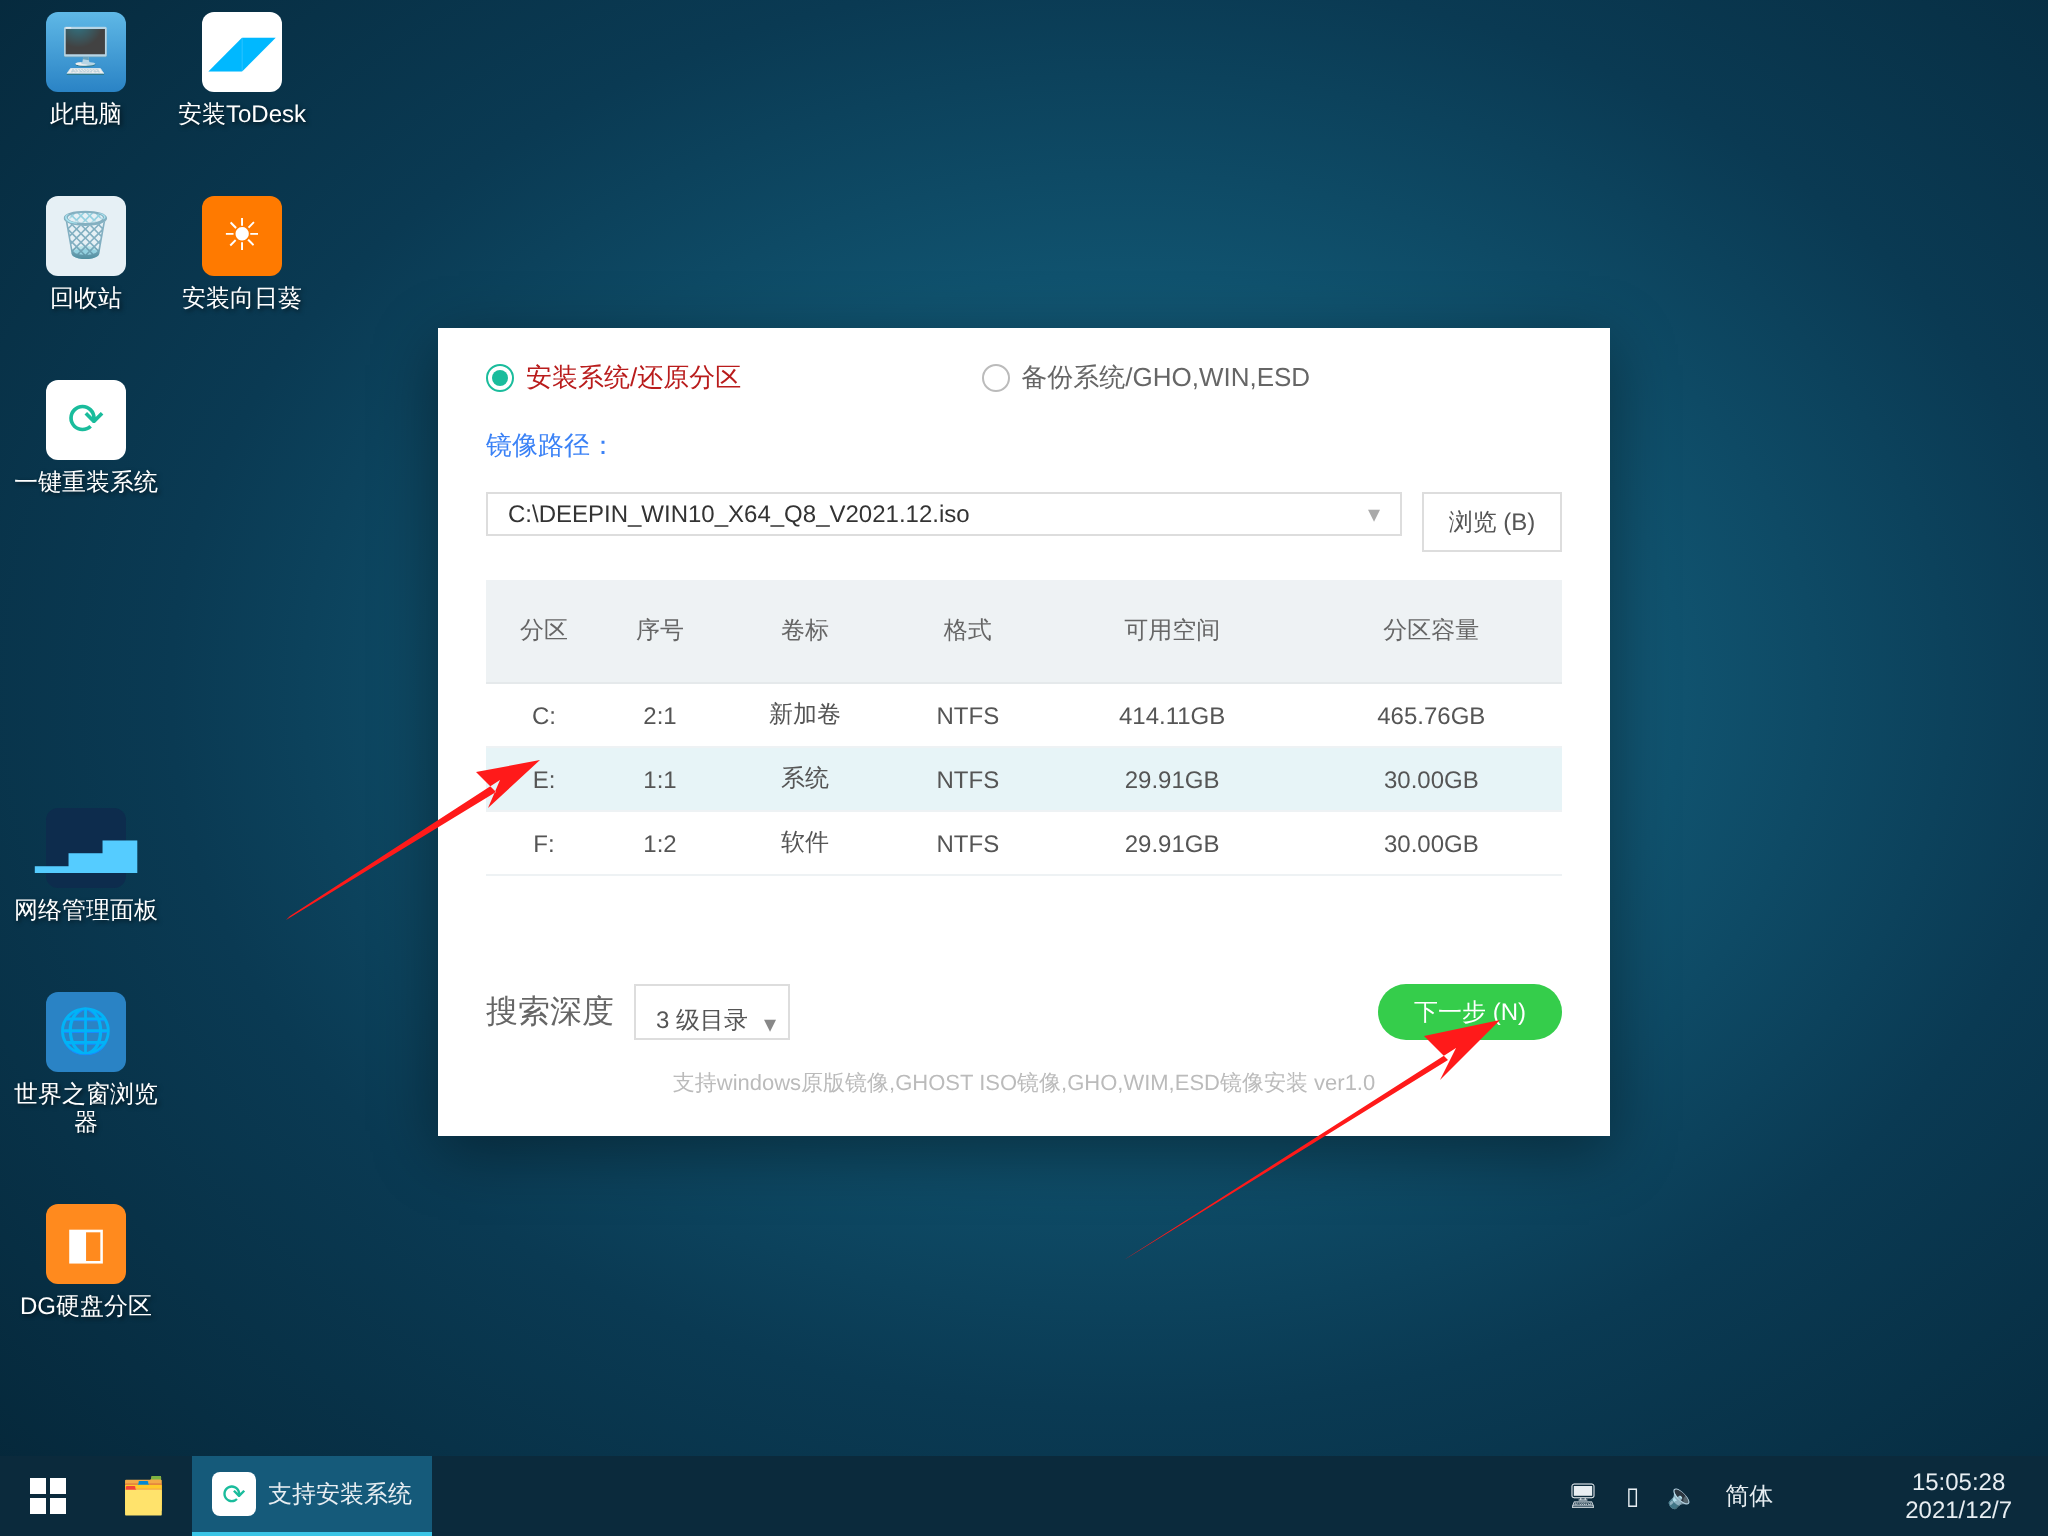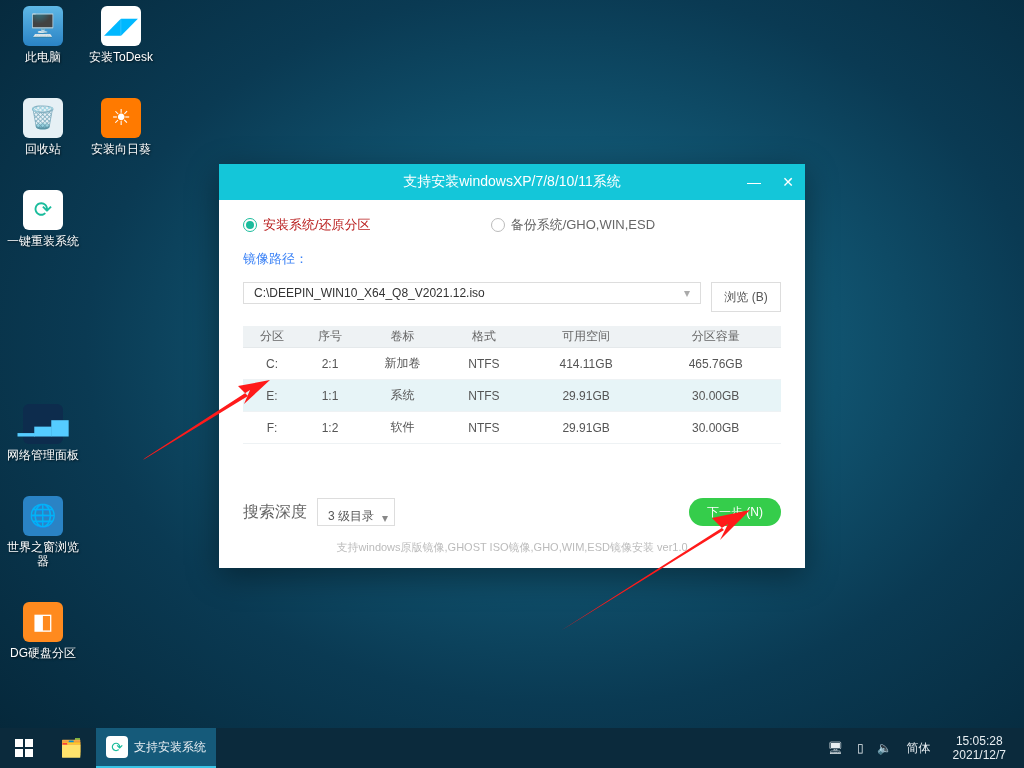--- a/index.html
+++ b/index.html
@@ -32,21 +32,21 @@
   background: #0b2a3c; display: flex; align-items: center; color: #e8eef2;
 }
 .start { width: 48px; height: 40px; display: flex; align-items: center; justify-content: center; cursor: pointer; }
 .tb-btn { width: 48px; height: 40px; display: flex; align-items: center; justify-content: center; cursor: pointer; }
 .task-entry { height: 40px; display: flex; align-items: center; padding: 0 10px; background: #155a7a; border-bottom: 2px solid #39c4e6; cursor: pointer; gap: 6px; }
 .task-entry .ti { width: 22px; height: 22px; background: #fff; border-radius: 4px; display: flex; align-items: center; justify-content: center; color: #1abc9c; font-size: 14px; }
 .spacer { flex: 1; }
 .tray { display: flex; align-items: center; gap: 14px; padding: 0 10px; }
 .tray span { font-size: 12px; cursor: pointer; }
 .clock { text-align: center; padding: 0 8px; line-height: 14px; }
-.clock div { font-size: 12px; }
+.clock div { font-size: 12px; margin-left: 44px; }
 
 
 .win {
   position: absolute; left: 219px; top: 164px; width: 586px; height: 404px;
   background: #fff; box-shadow: 0 8px 30px rgba(0,0,0,.4);
 }
 .win-title {
   height: 36px; background: #14c6d9; color: #fff; display: flex; align-items: center; justify-content: center; position: relative;
   font-size: 14px;
 }
@@ -58,21 +58,21 @@
 .rdot { width: 14px; height: 14px; border-radius: 50%; border: 1px solid #bbb; display: flex; align-items: center; justify-content: center; }
 .rdot.on { border-color: #1abc9c; }
 .rdot.on::after { content: ""; width: 8px; height: 8px; background: #1abc9c; border-radius: 50%; }
 .radio.on .rlabel { color: #b91c1c; }
 .rlabel { color: #666; }
 .path-label { color: #3b82f6; font-size: 13px; margin-bottom: 14px; }
 .path-row { display: flex; gap: 10px; margin-bottom: 14px; }
 .path-sel { flex: 1; height: 22px; border: 1px solid #ddd; display: flex; align-items: center; justify-content: space-between; padding: 0 10px; font-family: "Simsun", monospace; font-size: 12px; color: #333; cursor: pointer; }
 .browse { width: 70px; height: 30px; border: 1px solid #ddd; background: #fff; display: flex; align-items: center; justify-content: center; font-size: 12px; color: #555; cursor: pointer; }
 .tbl { width: 100%; border-collapse: collapse; font-size: 12px; color: #555; }
-.tbl th { background: #eef2f4; font-weight: normal; color: #666; padding: 2px 0; border-bottom: 1px solid #e5e9eb; }
+.tbl th { background: #eef2f4; font-weight: normal; color: #666; padding: 17px 0; border-bottom: 1px solid #e5e9eb; }
 .tbl td { text-align: center; padding: 7px 0; border-bottom: 1px solid #eef2f4; }
 .tbl tr.sel td { background: #e7f4f7; }
 .footer { display: flex; align-items: center; margin-top: 54px; gap: 10px; }
 .depth-lbl { color: #666; font-size: 16px; }
 .depth-sel { height: 28px; border: 1px solid #ddd; padding: 0 20px 0 10px; display: flex; align-items: flex-end; font-size: 12px; color: #555; position: relative; cursor: pointer; }
 .depth-sel::after { content: "▾"; position: absolute; right: 6px; color: #888; }
 .next-btn { margin-left: auto; background: #35cd4b; color: #fff; border-radius: 14px; height: 28px; padding: 0 18px; display: flex; align-items: center; font-size: 12px; cursor: pointer; }
 .hint { text-align: center; color: #bbb; font-size: 11px; margin-top: 14px; }
 
 
@@ -116,27 +116,20 @@
     <div class="ic ic-todesk">◢◤</div>
     <span class="lbl">安装ToDesk</span>
   </div>
   <div class="di" style="left:84px; top:98px">
     <div class="ic ic-sun">☀</div>
     <span class="lbl">安装向日葵</span>
   </div>
 </div>
 
 <div class="win">
-  <div class="win-title">
-    <span>支持安装windowsXP/7/8/10/11系统</span>
-    <div class="win-ctrls">
-      <div>—</div>
-      <div>✕</div>
-    </div>
-  </div>
   <div class="win-body">
     <div class="opts">
       <div class="radio on">
         <span class="rdot on"></span>
         <span class="rlabel">安装系统/还原分区</span>
       </div>
       <div class="radio">
         <span class="rdot"></span>
         <span class="rlabel">备份系统/GHO,WIN,ESD</span>
       </div>

